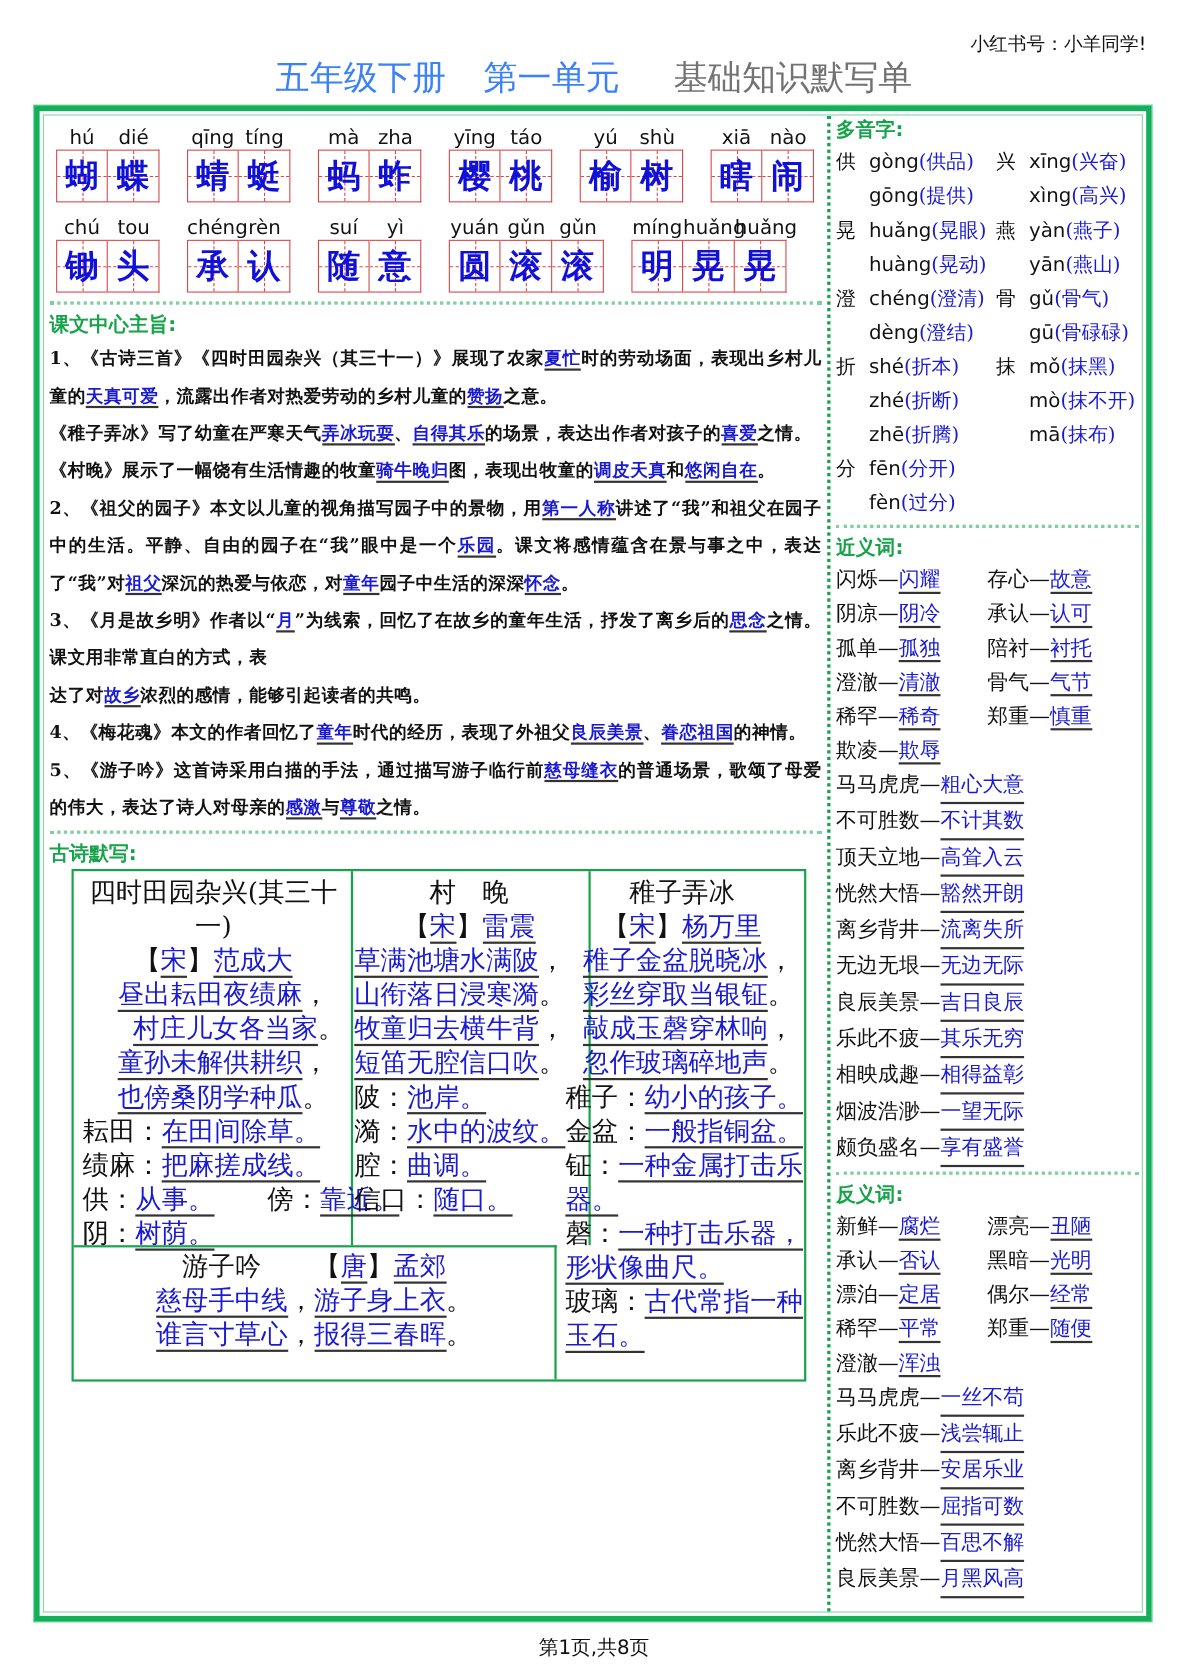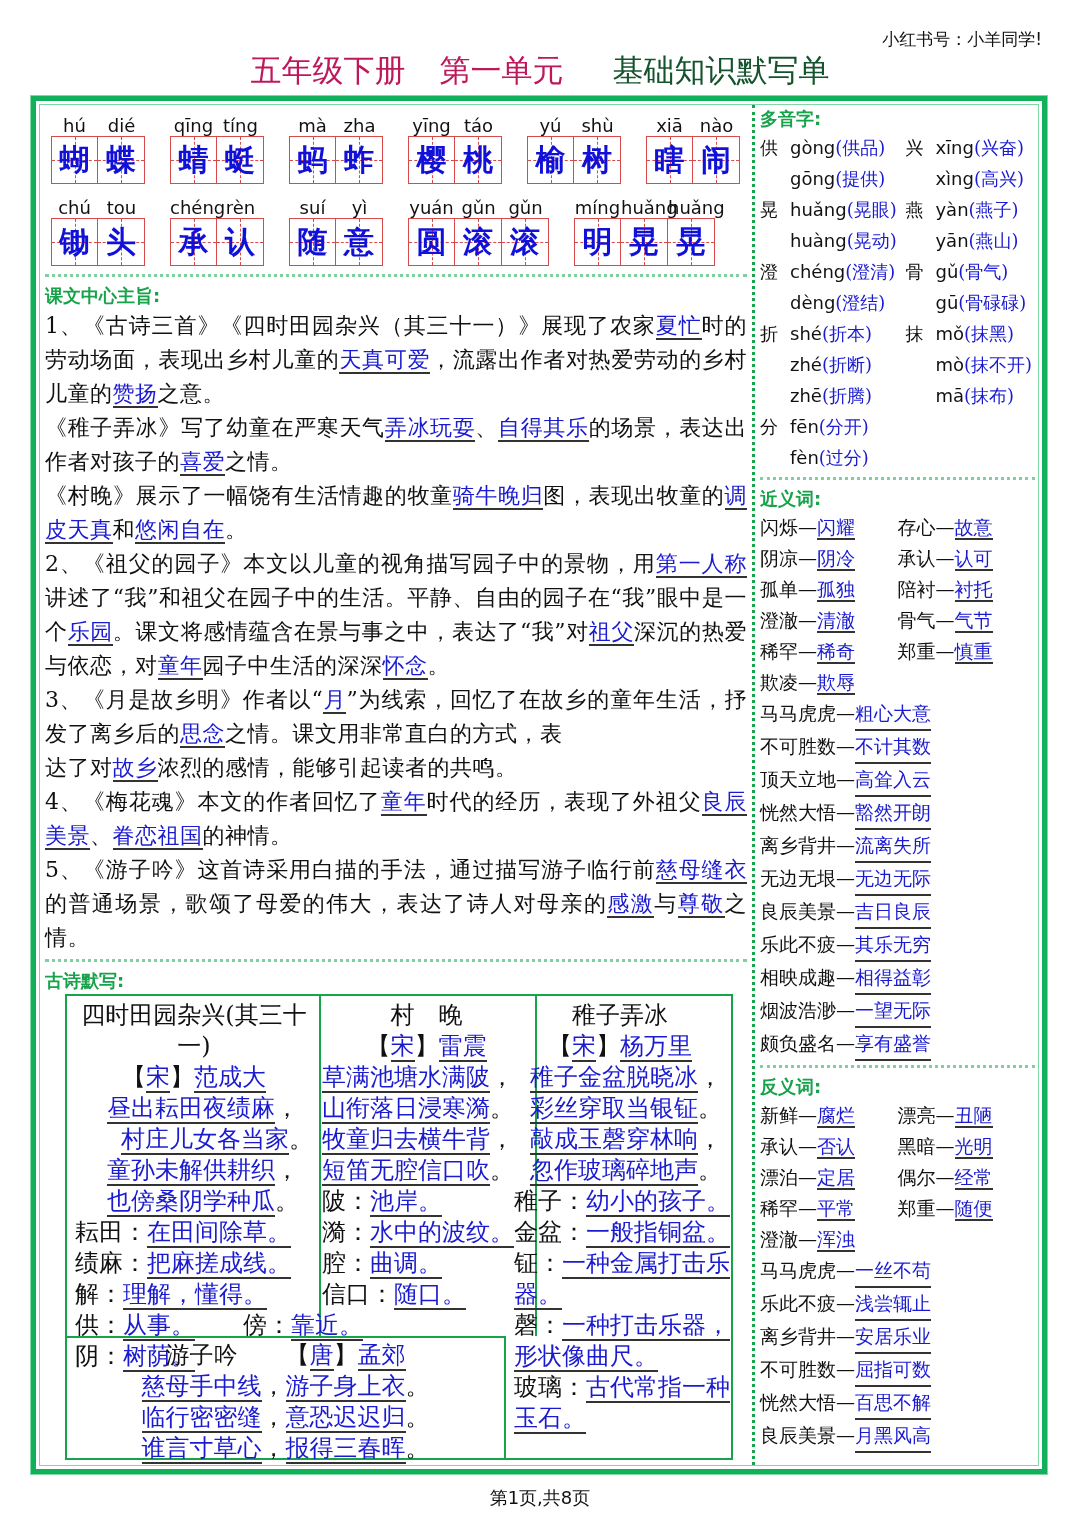--- a/index.html
+++ b/index.html
@@ -1,22 +1,22 @@
 <!DOCTYPE html>
 <html><head>
 <meta charset="utf-8">
 <style>
   * { box-sizing: border-box; margin: 0; padding: 0; }
   html, body { width: 1080px; height: 1527px; background: #ffffff; overflow: hidden; }
   body { position: relative; font-family: "DejaVu Serif", "Liberation Serif", serif; color: #111; }
 
   .watermark { position: absolute; right: 38px; top: 28px; font-family: "DejaVu Sans", sans-serif; font-size: 17px; color: #111; }
   .title { position: absolute; left: 0; right: 0; top: 50px; text-align: center; font-family: "DejaVu Sans", sans-serif; font-size: 31px; font-weight: normal; letter-spacing: 0px; }
-  .title .black { color: #be185d; }
-  .title .red { color: #14532d; margin-left: 15px; }
+  .title .black { color: #3b82f6; }
+  .title .red { color: #737373; margin-left: 15px; }
   .title .gap { display: inline-block; width: 34px; }
 
   .frame { position: absolute; left: 31px; top: 96px; width: 1016px; height: 1378px; border: 5px solid #12b05a; box-shadow: 0 0 0 1px #7fd9a6; }
   .frame-inner { position: absolute; left: 3px; top: 3px; right: 3px; bottom: 3px; border: 1px solid #7fd9a6; }
 
   .left { position: absolute; left: 9px; top: 5px; width: 702px; }
   .vdivider { position: absolute; left: 716px; top: 4px; bottom: 4px; border-left: 3px dotted #16a34a; }
   .right { position: absolute; left: 724px; top: 5px; width: 275px; }
 
   
@@ -27,21 +27,21 @@
   .boxes { display: flex; }
   .cell { width: 47px; height: 48px; border: 1px solid #d74a4a; border-left-width: 0; position: relative; display: flex; align-items: center; justify-content: center; font-family: "DejaVu Serif", serif; font-size: 30px; font-weight: bold; color: #1010d8; }
   .cell:first-child { border-left-width: 1px; }
   .cell::before { content: ""; position: absolute; left: 0; right: 0; top: 50%; border-top: 1px dashed #d74a4a; }
   .cell::after { content: ""; position: absolute; top: 0; bottom: 0; left: 50%; border-left: 1px dashed #d74a4a; }
   .cell span { position: relative; z-index: 1; }
 
   .hdivider { border-top: 3px dotted #7fcfa0; margin: 4px 0 6px 0; }
   .sec-title { font-family: "DejaVu Sans", sans-serif; font-weight: bold; color: #16a34a; font-size: 18px; height: 26px; line-height: 26px; }
 
-  .para { font-size: 22px; line-height: 34px; color: #111; text-align: justify; letter-spacing: 0.5px; }
+  .para { font-size: 16px; line-height: 34px; color: #111; text-align: justify; letter-spacing: 0.5px; font-weight: bold; }
   .ans { color: #1a1ad0; border-bottom: 2px solid #333; }
 
   
   .poem-table { position: relative; margin-left: 20px; width: 668px; height: 466px; border: 2px solid #16a34a; }
   .pcol { position: absolute; top: 0; font-size: 24px; line-height: 31px; }
   .pcol.c1 { left: 0; width: 254px; height: 340px; border-right: 2px solid #16a34a; padding: 4px 6px 0 8px; }
   .pcol.c2 { left: 254px; width: 216px; height: 340px; border-right: 2px solid #16a34a; padding: 4px 4px 0 1px; }
   .pcol.c3 { left: 439px; width: 226px; height: 462px; padding: 4px 6px 0 8px; }
   .pcol.c4 { left: 0; top: 340px; width: 439px; height: 122px; border-top: 2px solid #16a34a; border-right: 2px solid #16a34a; padding: 2px 0 0 0; text-align: center; }
   .center { text-align: center; }
@@ -258,21 +258,20 @@
     <div class="poem-table">
       <div class="pcol c1" id="poem1">
           <div class="center">四时田园杂兴(其三十一)</div>
           <div class="center"><span>【</span><span class="ans">宋</span><span>】</span><span class="ans">范成大</span></div>
           <div class="pline" style="padding-left: 32px;"><span class="ans">昼出耘田夜绩麻</span><span>，</span></div>
           <div class="pline" style="padding-left: 32px; text-align: right;"><span class="ans">村庄儿女各当家</span><span>。</span></div>
           <div class="pline" style="padding-left: 32px;"><span class="ans">童孙未解供耕织</span><span>，</span></div>
           <div class="pline" style="padding-left: 32px;"><span class="ans">也傍桑阴学种瓜</span><span>。</span></div>
           <div class="pline"><span>耘田：</span><span class="ans">在田间除草。</span></div>
           <div class="pline"><span>绩麻：</span><span class="ans">把麻搓成线。</span></div>
-          <div class="pline"><span>解：</span><span class="ans">理解，懂得。</span></div>
           <div class="pline"><span>供：</span><span class="ans">从事。</span><span>　　</span><span>傍：</span><span class="ans">靠近。</span></div>
           <div class="pline"><span>阴：</span><span class="ans">树荫。</span></div>
         </div>
       <div class="pcol c2" id="poem2">
           <div class="center">村　晚</div>
           <div class="center"><span>【</span><span class="ans">宋</span><span>】</span><span class="ans">雷震</span></div>
           <div class="pline" style="padding-left: 0px;"><span class="ans">草满池塘水满陂</span><span>，</span></div>
           <div class="pline" style="padding-left: 0px;"><span class="ans">山衔落日浸寒漪</span><span>。</span></div>
           <div class="pline" style="padding-left: 0px;"><span class="ans">牧童归去横牛背</span><span>，</span></div>
           <div class="pline" style="padding-left: 0px;"><span class="ans">短笛无腔信口吹</span><span>。</span></div>
@@ -293,21 +292,20 @@
           <div class="pline"><span>钲：</span><span class="ans">一种金属打击乐</span></div>
           <div class="pline"><span class="ans">器。</span></div>
           <div class="pline"><span>磬：</span><span class="ans">一种打击乐器，</span></div>
           <div class="pline"><span class="ans">形状像曲尺。</span></div>
           <div class="pline"><span>玻璃：</span><span class="ans">古代常指一种</span></div>
           <div class="pline"><span class="ans">玉石。</span></div>
         </div>
       <div class="pcol c4" id="poem4">
           <div class="center"><span>游子吟</span><span>　　</span><span>【</span><span class="ans">唐</span><span>】</span><span class="ans">孟郊</span></div>
           <div class="pline"><span class="ans">慈母手中线</span><span>，</span><span class="ans">游子身上衣</span><span>。</span></div>
-          <div class="pline"><span class="ans">临行密密缝</span><span>，</span><span class="ans">意恐迟迟归</span><span>。</span></div>
           <div class="pline"><span class="ans">谁言寸草心</span><span>，</span><span class="ans">报得三春晖</span><span>。</span></div>
         </div>
     </div>
   </div>
 
   <div class="vdivider"></div>
 
   <div class="right">
     <div class="sec-title">多音字:</div>
     <div id="polylist">

